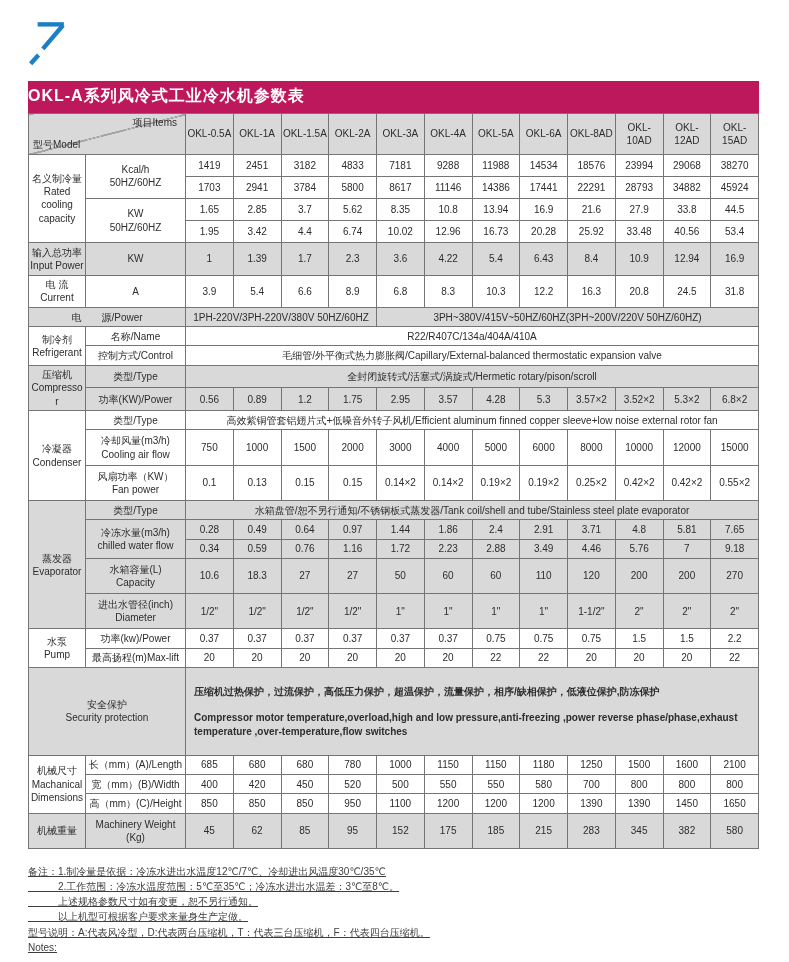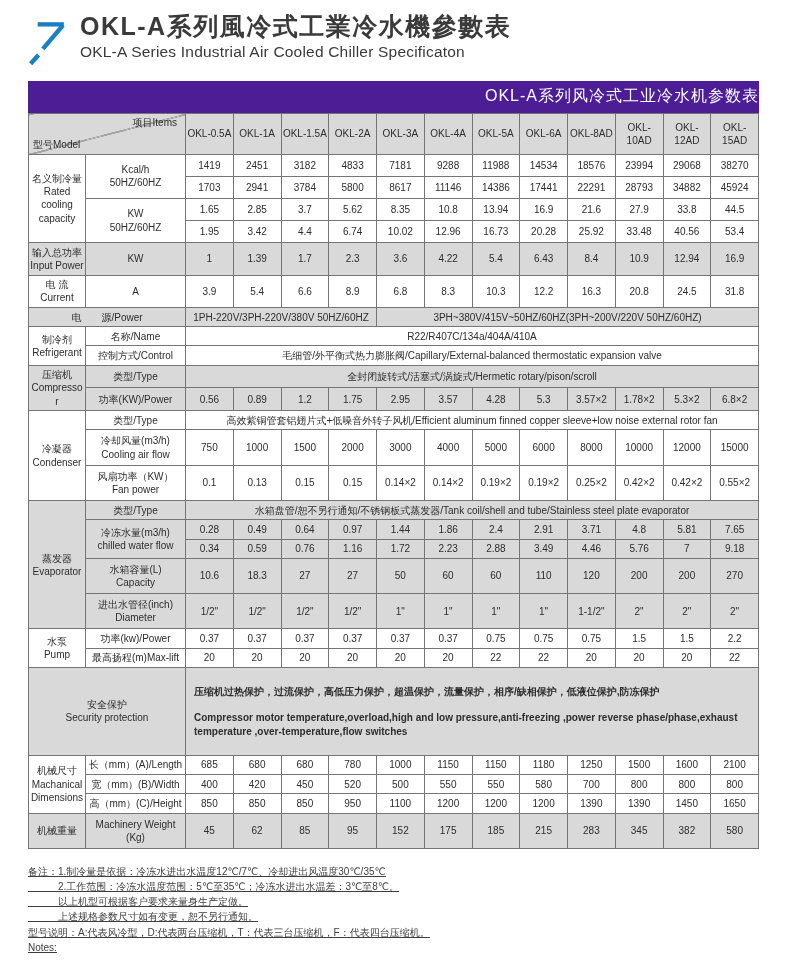--- a/index.html
+++ b/index.html
@@ -11,22 +11,22 @@
   .page { padding:8px 30px 0 28px; }
 
   
   .hdr { display:flex; align-items:flex-start; gap:10px; margin-top:4px; }
   .logo { flex:0 0 auto; margin-top:4px; }
   .title-zh { font-size:25px; font-weight:bold; color:#3a3a3a; letter-spacing:1.5px; line-height:1.15; }
   .title-en { font-size:15.5px; color:#3a3a3a; margin-top:2px; letter-spacing:0.2px; }
 
   
   .banner {
-    margin-top:11px; background:#4c1d95; color:#fff; text-align:right;
-    font-size:16px; font-weight:normal; padding:5px 0 6px 0; letter-spacing:1px;
+    margin-top:11px; background:#be185d; color:#fff; text-align:left;
+    font-size:16px; font-weight:bold; padding:5px 0 6px 0; letter-spacing:1px;
   }
 
   
   table { width:100%; border-collapse:collapse; table-layout:fixed; font-size:10px; border:1.5px solid #4a4a4a; }
   th, td {
     border:1px solid #757575; text-align:center; vertical-align:middle;
     padding:2.5px 1px; line-height:1.32; font-weight:normal; color:#2d2d2d;
     white-space:pre-line; overflow:hidden; word-wrap:break-word;
   }
   .gray { background:#d9d9d9; }
@@ -52,24 +52,20 @@
 <div class="page">
 
   <div class="hdr">
     <div class="logo">
       <svg width="42" height="50" viewBox="0 0 48 56">
         <path d="M11 9 H41" stroke="#1c7fc4" stroke-width="5" fill="none"></path>
         <path d="M40 10 L17 37" stroke="#1c7fc4" stroke-width="5" fill="none"></path>
         <path d="M12 44 L3 54" stroke="#1c7fc4" stroke-width="5" fill="none"></path>
       </svg>
     </div>
-    <div>
-      <div class="title-zh">OKL-A系列風冷式工業冷水機參數表</div>
-      <div class="title-en">OKL-A Series Industrial Air Cooled Chiller Specificaton</div>
-    </div>
   </div>
 
   <div class="banner">OKL-A系列风冷式工业冷水机参数表</div>
 
   <table>
     <colgroup>
       <col style="width:57px">
         <col style="width:100px">
       <col>
         <col>
@@ -233,21 +229,21 @@
       <td>功率(KW)/Power</td>
     <td>0.56</td>
           <td>0.89</td>
           <td>1.2</td>
           <td>1.75</td>
           <td>2.95</td>
           <td>3.57</td>
           <td>4.28</td>
           <td>5.3</td>
           <td>3.57×2</td>
-          <td>1.78×2</td>
+          <td>3.52×2</td>
           <td>5.3×2</td>
           <td>6.8×2</td>
         </tr>
 
     <tr>
       <td rowspan="3" class="sec-label">冷凝器
 Condenser</td>
       <td>类型/Type</td>
       <td colspan="12">高效紫铜管套铝翅片式+低噪音外转子风机/Efficient aluminum finned copper sleeve+low noise external rotor fan</td>
     </tr>
@@ -458,17 +454,17 @@
           <td>215</td>
           <td>283</td>
           <td>345</td>
           <td>382</td>
           <td>580</td>
         </tr>
   </tbody>
     </table>
 
   <div class="notes">
-    <div><div>备注：1.制冷量是依据：冷冻水进出水温度12℃/7℃、冷却进出风温度30℃/35℃</div><div>　　　2.工作范围：冷冻水温度范围：5℃至35℃；冷冻水进出水温差：3℃至8℃。</div><div>　　　以上机型可根据客户要求来量身生产定做。</div><div>　　　上述规格参数尺寸如有变更，恕不另行通知。</div><div>型号说明：A:代表风冷型，D:代表两台压缩机，T：代表三台压缩机，F：代表四台压缩机。</div></div>
+    <div><div>备注：1.制冷量是依据：冷冻水进出水温度12℃/7℃、冷却进出风温度30℃/35℃</div><div>　　　2.工作范围：冷冻水温度范围：5℃至35℃；冷冻水进出水温差：3℃至8℃。</div><div>　　　上述规格参数尺寸如有变更，恕不另行通知。</div><div>　　　以上机型可根据客户要求来量身生产定做。</div><div>型号说明：A:代表风冷型，D:代表两台压缩机，T：代表三台压缩机，F：代表四台压缩机。</div></div>
     <div><div>Notes:</div></div>
   </div>
 
 </div>
 
 </body></html>

